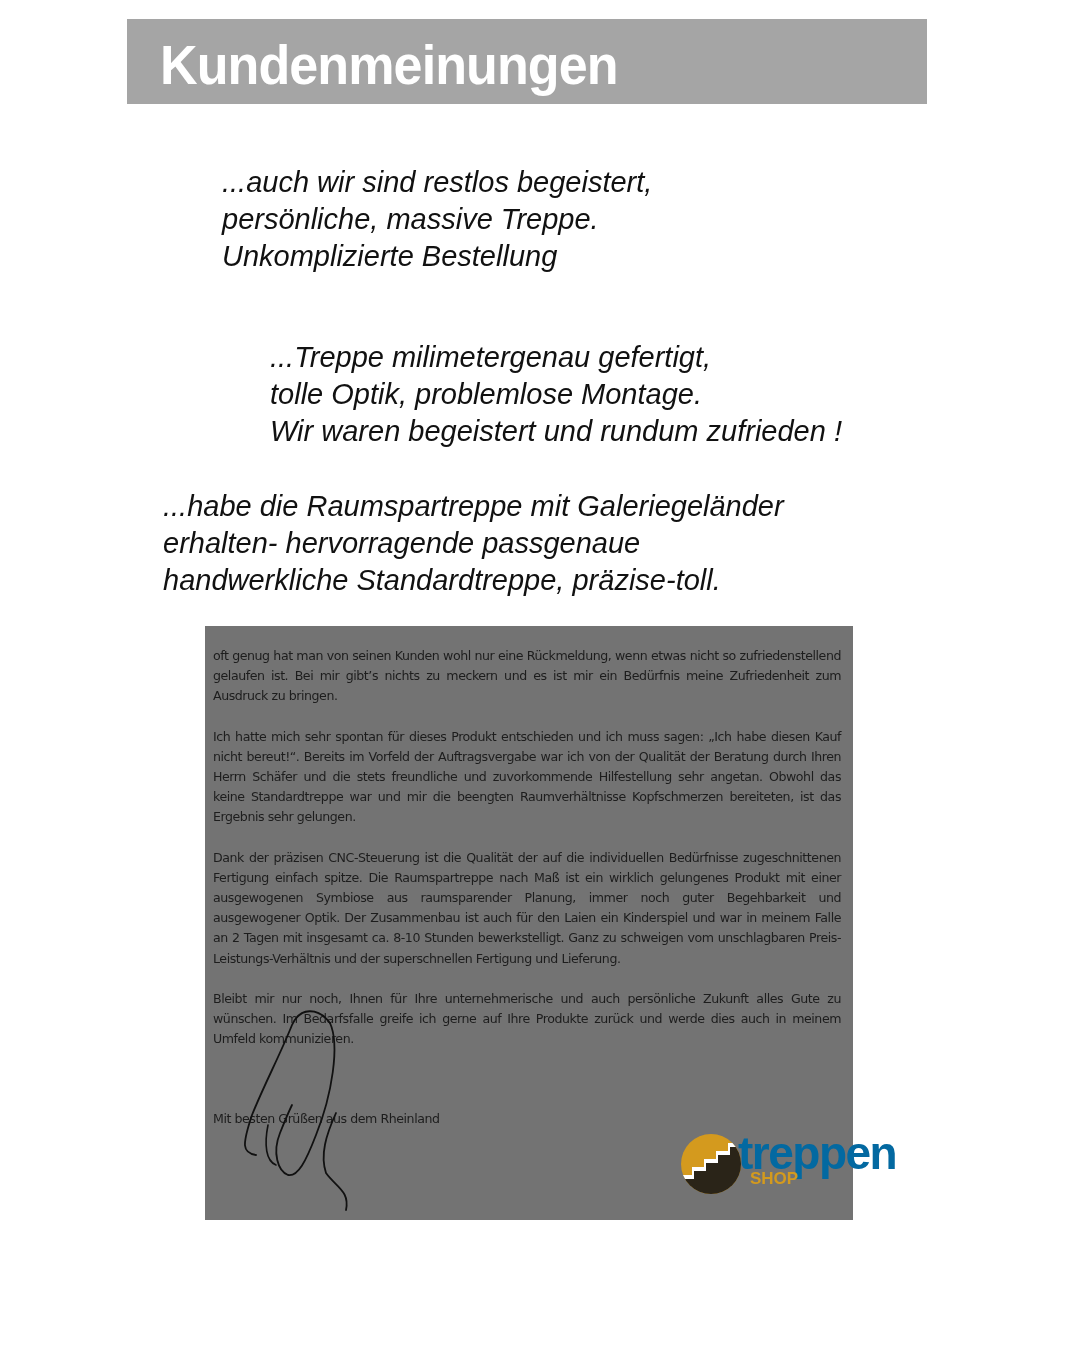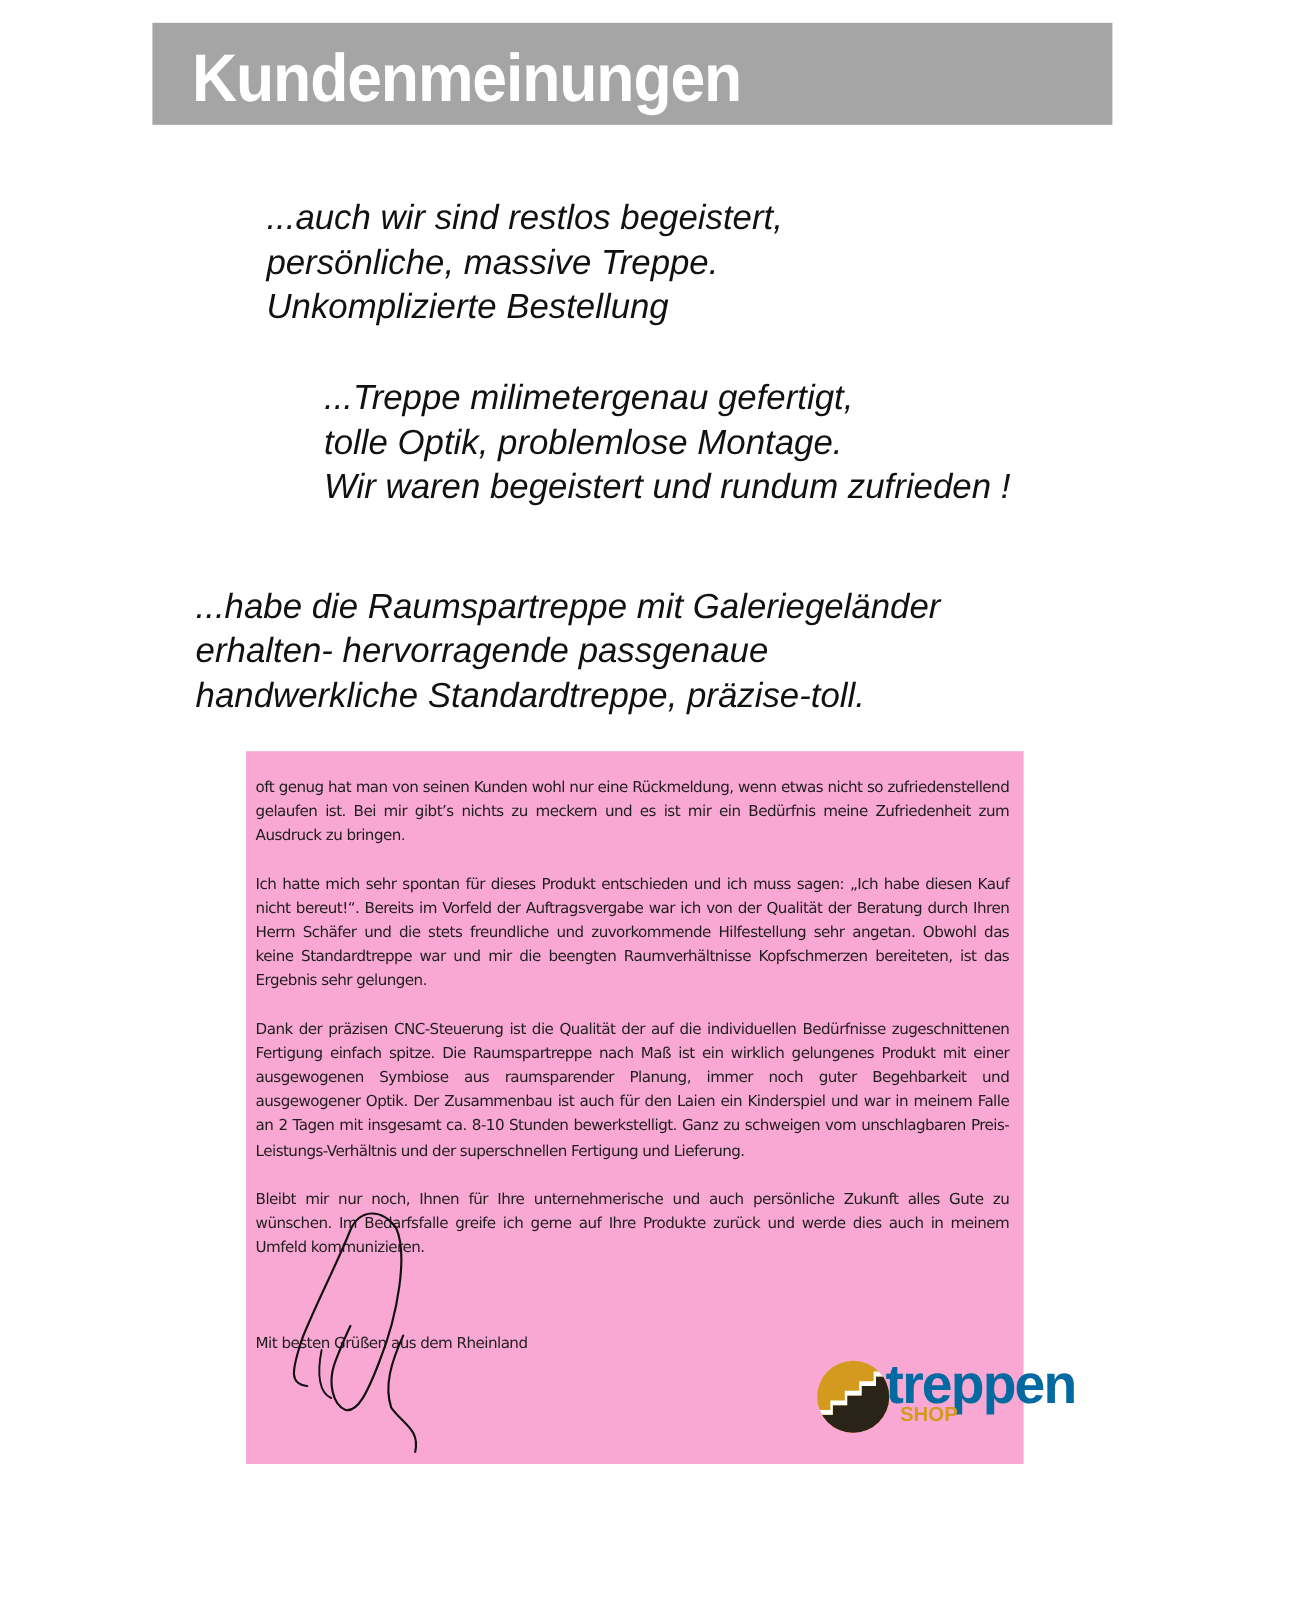--- a/index.html
+++ b/index.html
@@ -4,24 +4,24 @@
   <style>
     html, body { margin: 0; padding: 0; background: #ffffff; }
     body { width: 1080px; height: 1350px; position: relative; overflow: hidden; font-family: "Liberation Sans", sans-serif; }
 
     .header-bar { position: absolute; left: 127px; top: 19px; width: 800px; height: 85px; background: #a5a5a5; }
     .header-title { position: absolute; left: 33px; top: 8px; margin: 0; color: #ffffff; font-family: "Liberation Sans", sans-serif; font-weight: bold; font-size: 56px; line-height: 76px; letter-spacing: -1px; transform: scaleX(0.93); transform-origin: left center; white-space: nowrap; }
 
     .quote { position: absolute; margin: 0; font-family: "Liberation Sans", sans-serif; font-style: italic; font-size: 29px; line-height: 37px; color: #111111; white-space: nowrap; }
     .quote .line { display: block; }
     .q1 { left: 174px; top: 164px; margin-left: 48px; }
-    .q2 { left: 270px; top: 314px; }
+    .q2 { left: 270px; top: 339px; }
     .q3 { left: 163px; top: 488px; }
 
-    .letter { position: absolute; left: 205px; top: 626px; width: 648px; height: 594px; background: #f9a8d4; }
+    .letter { position: absolute; left: 205px; top: 626px; width: 648px; height: 594px; background: #737373; }
     .letter-body { position: absolute; left: 8px; top: 20px; width: 628px; font-family: "DejaVu Sans", sans-serif; font-size: 12.6px; line-height: 20.2px; color: #1d1d1d; letter-spacing: -0.45px; }
     .letter-body p { margin: 0 0 20px 0; text-align: justify; }
     .letter-body p.last { margin-bottom: 0; }
     .closing { position: absolute; left: 8px; top: 483px; font-family: "DejaVu Sans", sans-serif; font-size: 12.6px; line-height: 20px; color: #1d1d1d; letter-spacing: -0.45px; white-space: nowrap; }
 
     .signature { position: absolute; left: 236px; top: 1005px; width: 140px; height: 215px; pointer-events: none; }
 
     .logo { position: absolute; left: 680px; top: 1133px; width: 230px; height: 64px; }
     .logo-mark { position: absolute; left: 0; top: 0; width: 62px; height: 62px; }
     .logo-word { position: absolute; left: 58px; top: -6px; font-family: "Liberation Sans", sans-serif; font-weight: bold; font-size: 46px; line-height: 52px; color: #0369a1; letter-spacing: -1.5px; }

